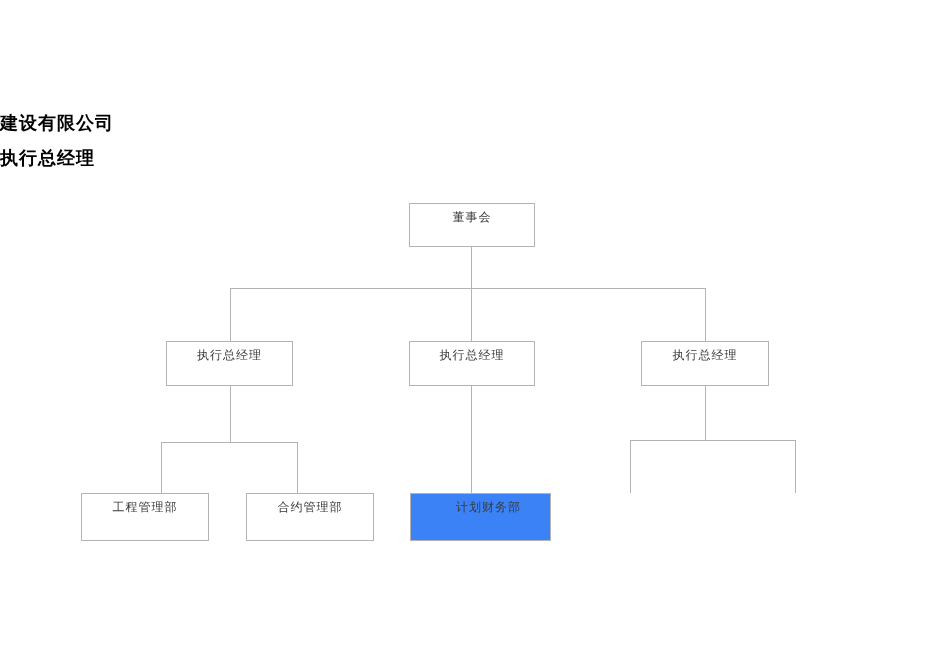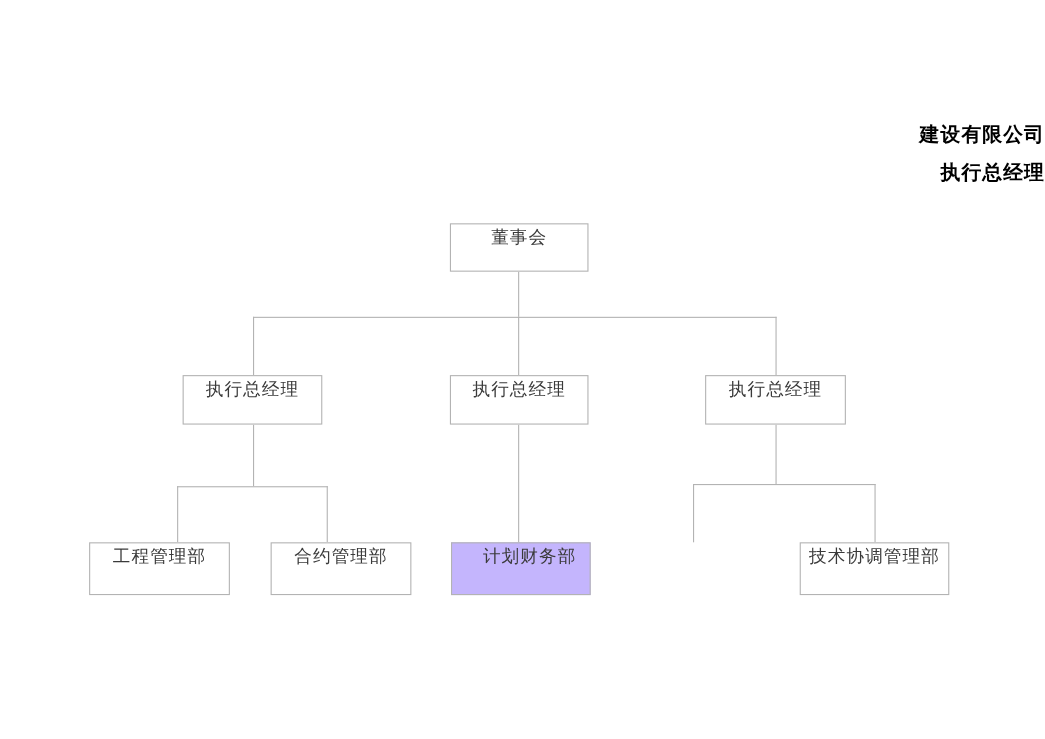--- a/index.html
+++ b/index.html
@@ -19,21 +19,21 @@
     height: 672px;
     background: #ffffff;
   }
 
   
   .title-block {
     position: absolute;
     left: 0;
     top: 108px;
     width: 950px;
-    text-align: right;
+    text-align: left;
   }
   .title-line {
     font-size: 18px;
     font-weight: bold;
     color: #000000;
     letter-spacing: 1px;
     line-height: 30px;
     white-space: nowrap;
   }
   .title-line.second {
@@ -53,21 +53,21 @@
     position: absolute;
     box-sizing: border-box;
     border: 1px solid #b3b3b3;
     background: #ffffff;
     text-align: center;
     overflow: hidden;
   }
   .node .node-label {
     display: block;
     font-family: Liberation Sans, sans-serif;
-    font-size: 16px;
+    font-size: 12px;
     color: #3a3a3a;
     line-height: 14px;
     padding-top: 6px;
     letter-spacing: 1px;
     white-space: nowrap;
   }
 
   
   .conn-v {
     position: absolute;
@@ -116,21 +116,18 @@
       </div>
       <div class="node" style="left: 641px; top: 341px; width: 128px; height: 45px; border-color: rgb(179, 179, 179); background: rgb(255, 255, 255);">
         <span class="node-label" style="color: rgb(58, 58, 58);">执行总经理</span>
       </div>
       <div class="node" style="left: 246px; top: 493px; width: 128px; height: 48px; border-color: rgb(179, 179, 179); background: rgb(255, 255, 255);">
         <span class="node-label" style="color: rgb(58, 58, 58);">合约管理部</span>
       </div>
       <div class="node" style="left: 81px; top: 493px; width: 128px; height: 48px; border-color: rgb(179, 179, 179); background: rgb(255, 255, 255);">
         <span class="node-label" style="color: rgb(58, 58, 58);">工程管理部</span>
       </div>
-      <div class="node" style="left: 410px; top: 493px; width: 127px; height: 48px; border-color: rgb(179, 179, 179); background: #c4b5fd; padding-left: 16px;">
+      <div class="node" style="left: 410px; top: 493px; width: 141px; height: 48px; border-color: rgb(179, 179, 179); background: #3b82f6; padding-left: 16px;">
         <span class="node-label" style="color: rgb(58, 58, 58);">计划财务部</span>
-      </div>
-      <div class="node" style="left: 727px; top: 493px; width: 136px; height: 48px; border-color: rgb(179, 179, 179); background: rgb(255, 255, 255);">
-        <span class="node-label" style="color: rgb(58, 58, 58);">技术协调管理部</span>
       </div>
     </div>
 
 </div>
 
 </body></html>

